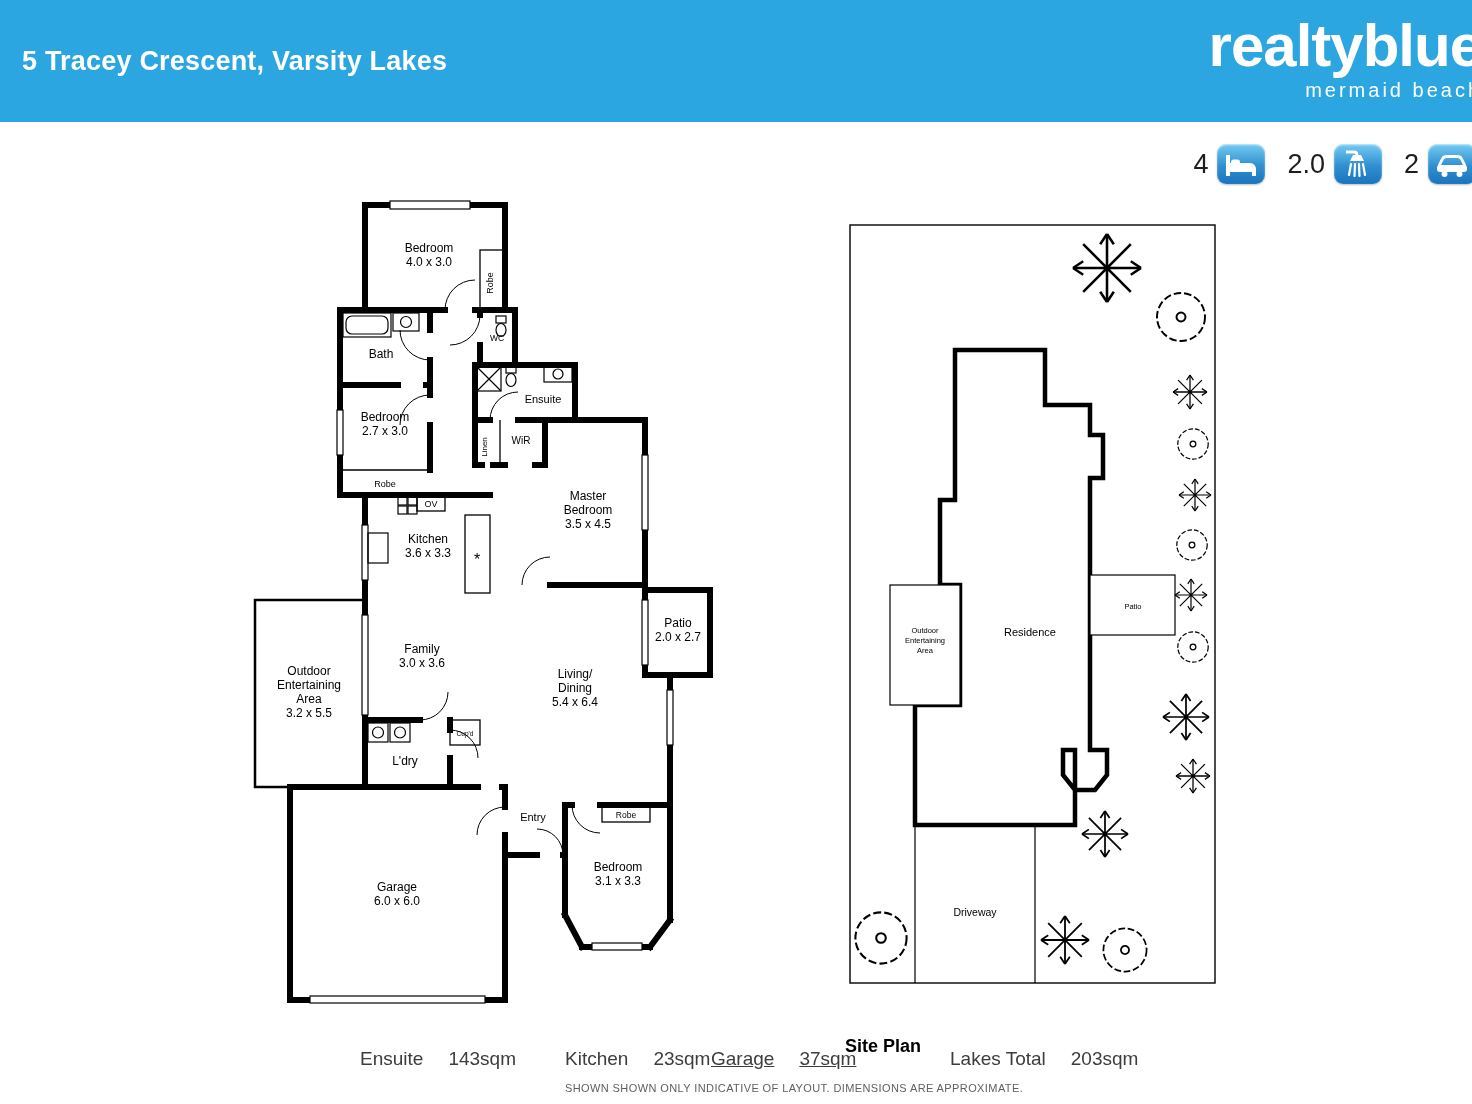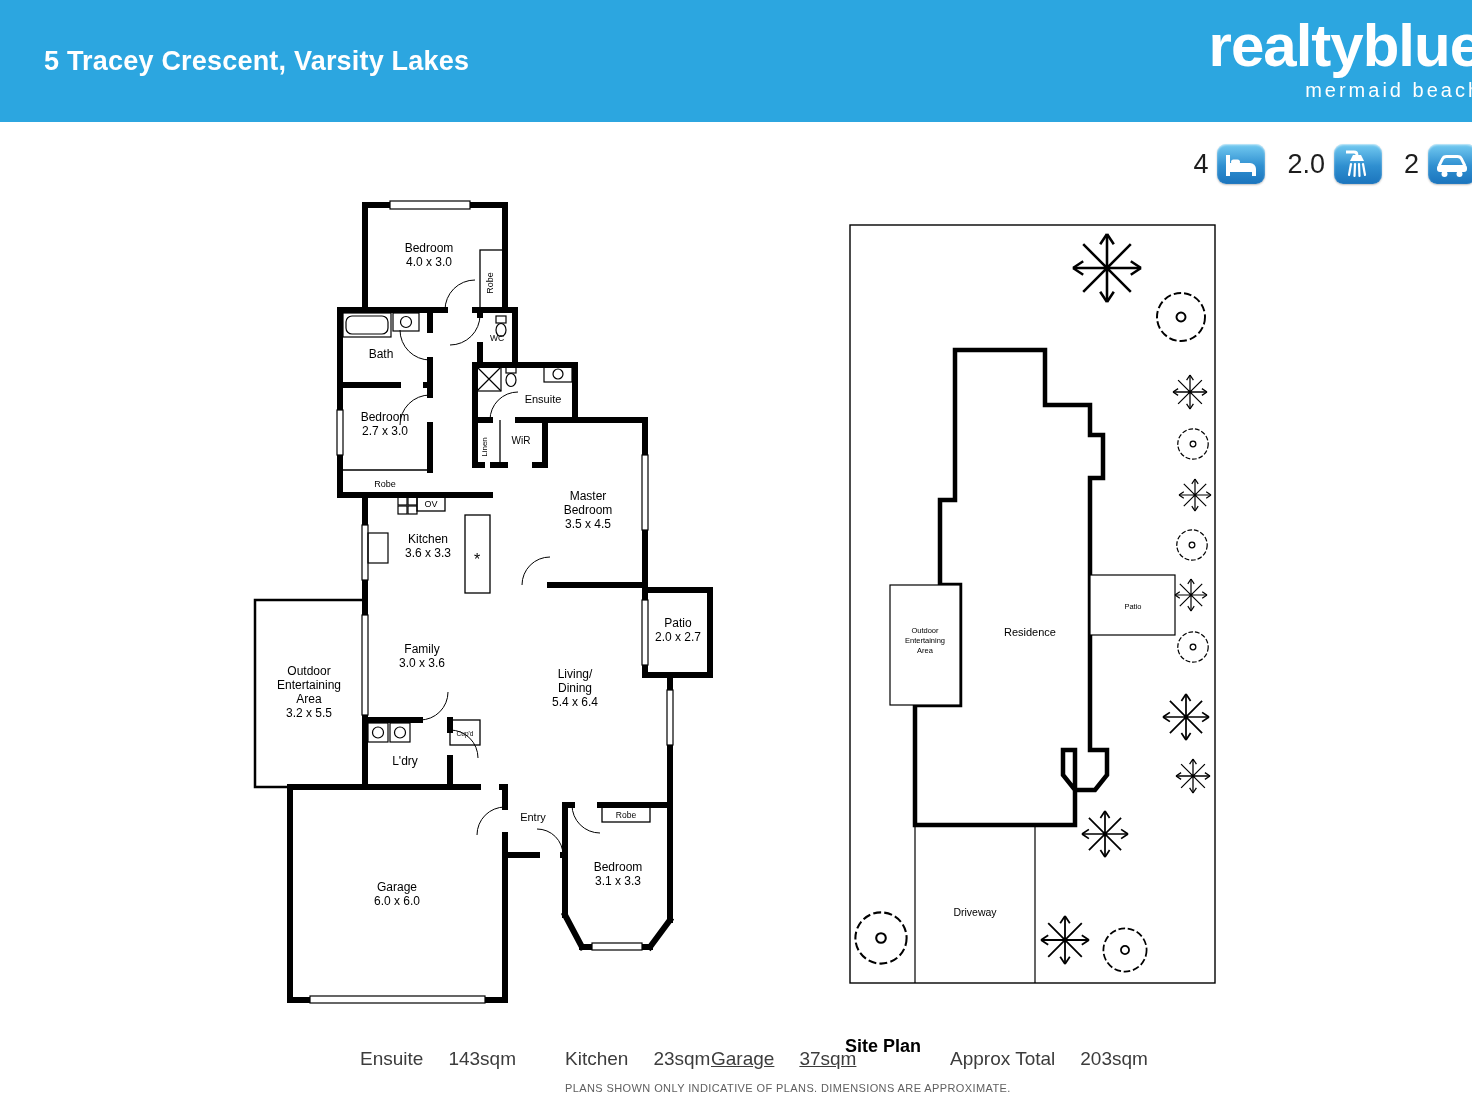--- a/index.html
+++ b/index.html
@@ -1,21 +1,21 @@
 <!DOCTYPE html>
 <html><head>
 <meta charset="utf-8">
 <style>
   html,body{margin:0;padding:0;}
   body{
     width:1472px;height:1104px;position:relative;overflow:hidden;
     background:#ffffff;font-family:"Liberation Sans",sans-serif;
   }
   .header{position:absolute;left:0;top:0;width:1472px;height:122px;background:#2ca6e0;}
-  .address{position:absolute;left:22px;top:46px;font-size:27px;font-weight:bold;color:#fff;letter-spacing:.2px;margin-left:22px;}
+  .address{position:absolute;left:22px;top:46px;font-size:27px;font-weight:bold;color:#fff;letter-spacing:.2px;}
   .brand{position:absolute;right:-10px;top:16px;text-align:right;color:#fff;line-height:1;}
   .brand-name{font-size:60px;letter-spacing:-1px;}
   .brand-name .b1{font-weight:bold;}
   .brand-name .b2{font-weight:bold;}
   .brand-tagline{font-size:20px;letter-spacing:3px;margin-top:4px;font-weight:normal;}
   .features{position:absolute;top:144px;right:-4px;display:flex;align-items:center;}
   .feat-num{font-size:27px;color:#1d1d1d;margin:0 9px 0 22px;}
   .feat-icon{width:48px;height:40px;border-radius:9px;
     background:linear-gradient(180deg,#74cbf1 0%,#2f8fd0 55%,#1b74bd 100%);
     box-shadow:inset 0 1px 2px rgba(255,255,255,.65), 0 1px 2px rgba(0,0,0,.25);
@@ -257,16 +257,16 @@
 <div class="stat s0">
   <span>Ensuite</span><span class="val">143sqm</span>
 </div>
 <div class="stat s1">
   <span>Kitchen</span><span class="val">23sqm</span>
 </div>
 <div class="stat s2">
   <span>Garage</span><span class="val">37sqm</span>
 </div>
 <div class="stat s3">
-  <span>Approx Total</span><span class="val">203sqm</span>
-</div>
-
-<div class="disclaimer">PLANS SHOWN ONLY INDICATIVE OF PLANS.  DIMENSIONS ARE APPROXIMATE.</div>
+  <span>Lakes Total</span><span class="val">203sqm</span>
+</div>
+
+<div class="disclaimer">SHOWN SHOWN ONLY INDICATIVE OF LAYOUT.  DIMENSIONS ARE APPROXIMATE.</div>
 
 </body></html>

